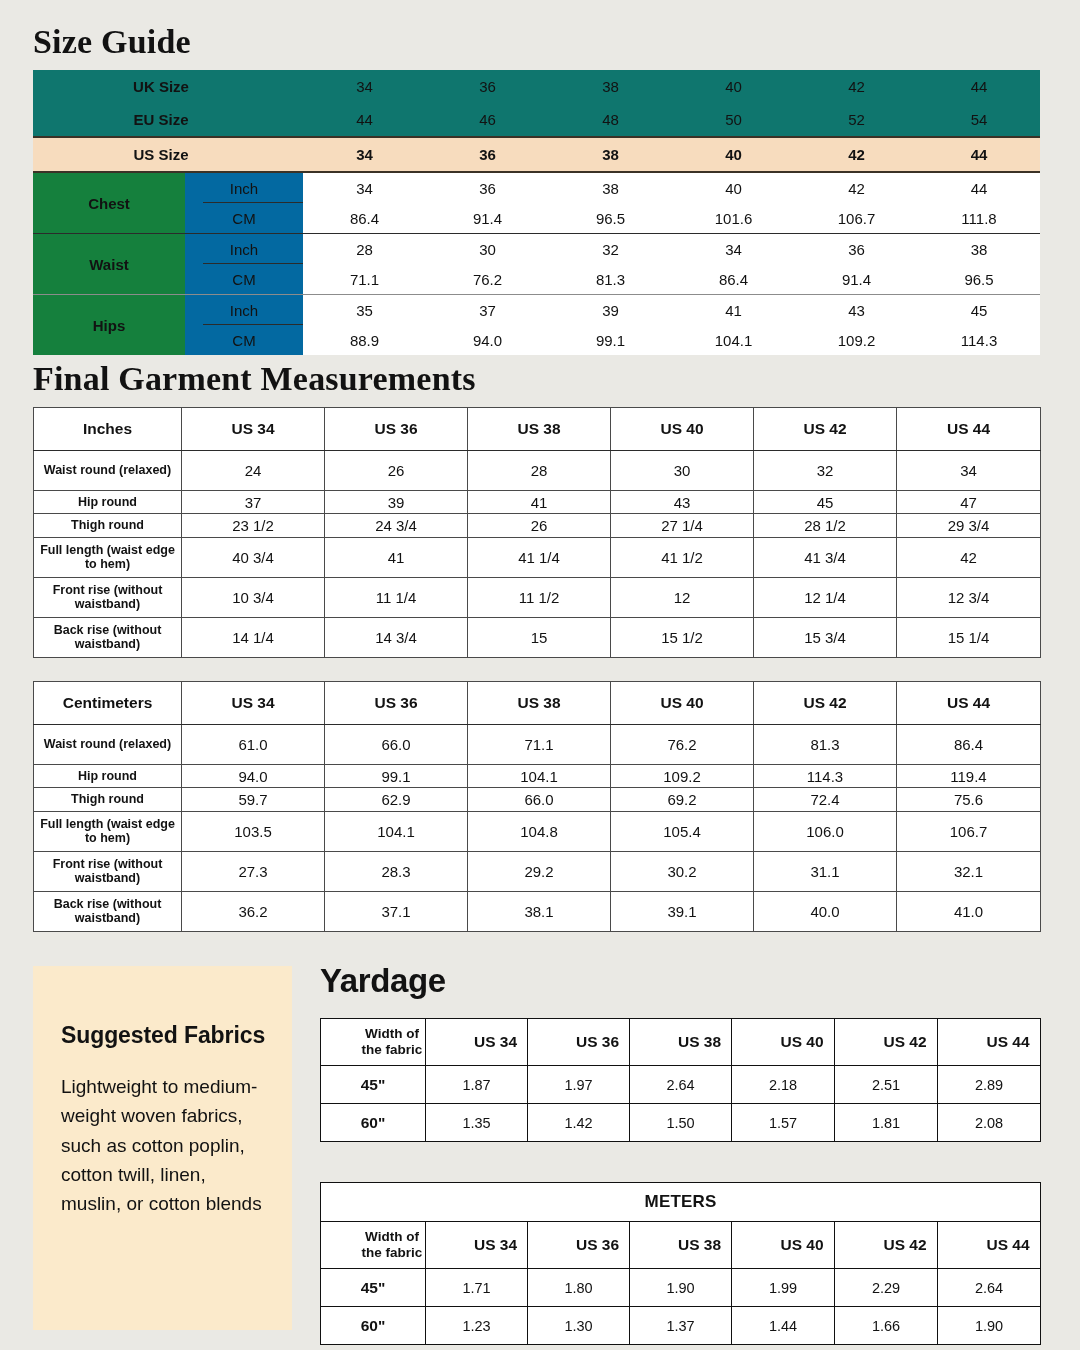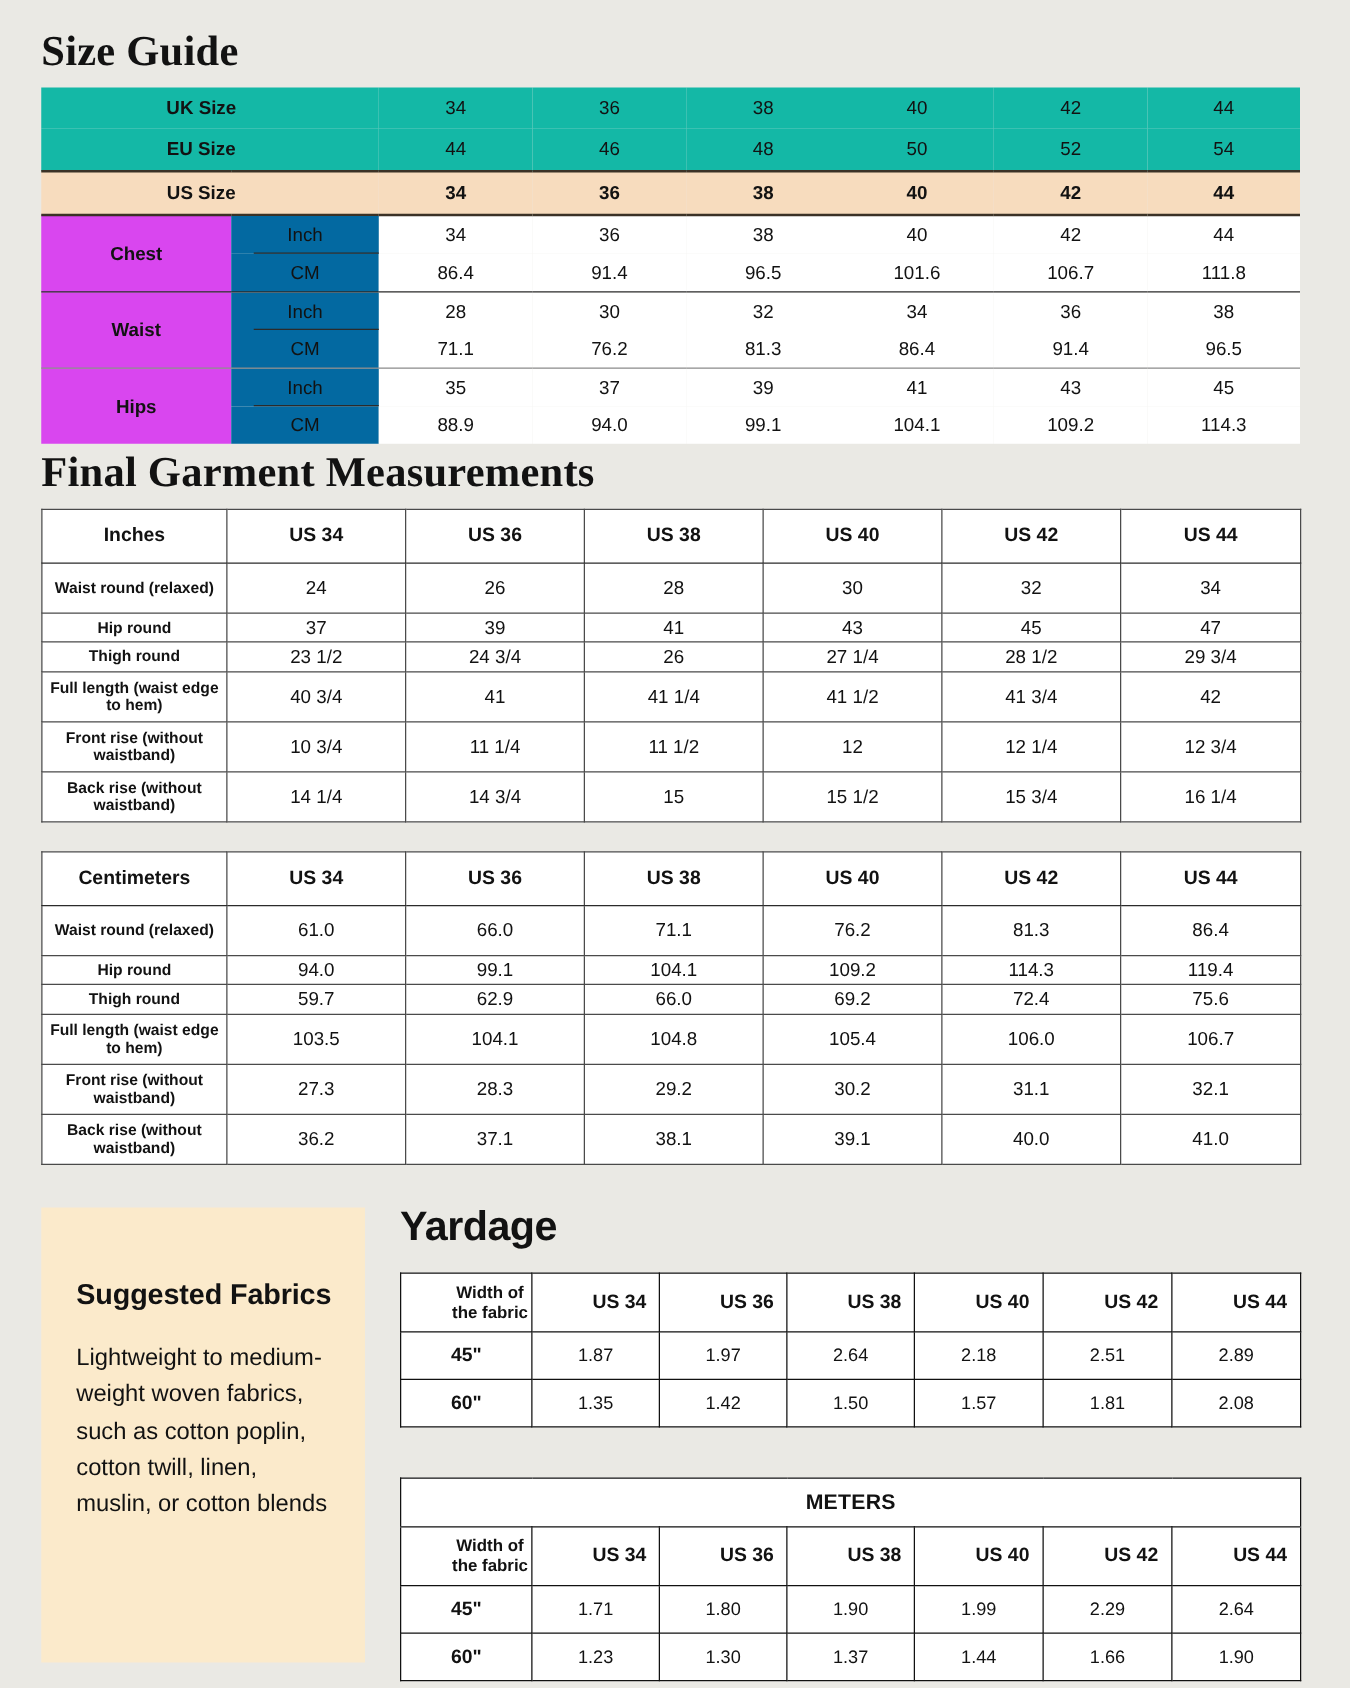--- a/index.html
+++ b/index.html
@@ -38,27 +38,27 @@
   #size-guide-table{
     position:absolute;left:33px;top:70px;width:1007px;
   }
   #size-guide-table td{
     font-size:15px;text-align:center;vertical-align:middle;
   }
   .sg-label{
     font-weight:700;font-size:15.5px;text-align:right;
     padding-right:14px;
   }
-  .sg-row-uk,.sg-row-eu{background:#14b8a6;}
+  .sg-row-uk,.sg-row-eu{background:#0f766e;}
   .sg-row-uk td,.sg-row-eu td{height:33px;}
   .sg-row-us{background:#f7dcbe;}
   .sg-row-us td{height:33px;font-weight:700;}
   .sg-row-us{border-top:2px solid #3b3226;border-bottom:2px solid #3b3226;}
   .sg-meas-name{
-    background:#d946ef;font-weight:700;font-size:16.5px;
+    background:#15803d;font-weight:700;font-size:16.5px;
     text-align:center;width:152px;
   }
   .sg-unit{
     background:#0369a1;font-size:14px;text-align:center;width:118px;
   }
   .sg-val{background:#ffffff;font-size:15px;height:30px;}
   .grp-sep td{border-top:1.6px solid #2b2b2b;}
   .grp-sep-grey td{border-top:1.6px solid #8c8c8c;}
 
   
@@ -290,21 +290,21 @@
       <td class="v">12 1/4</td>
       <td class="v">12 3/4</td>
     </tr>
     <tr class="tall">
       <td class="rowlab">Back rise (without waistband)</td>
       <td class="v">14 1/4</td>
       <td class="v">14 3/4</td>
       <td class="v">15</td>
       <td class="v">15 1/2</td>
       <td class="v">15 3/4</td>
-      <td class="v">16 1/4</td>
+      <td class="v">15 1/4</td>
     </tr>
   </tbody>
 </table>
 
 <table class="fgm" id="fgm-cm">
   <colgroup>
     <col style="width:148px">
       <col style="width:143px">
       <col style="width:143px">
     <col style="width:143px">

